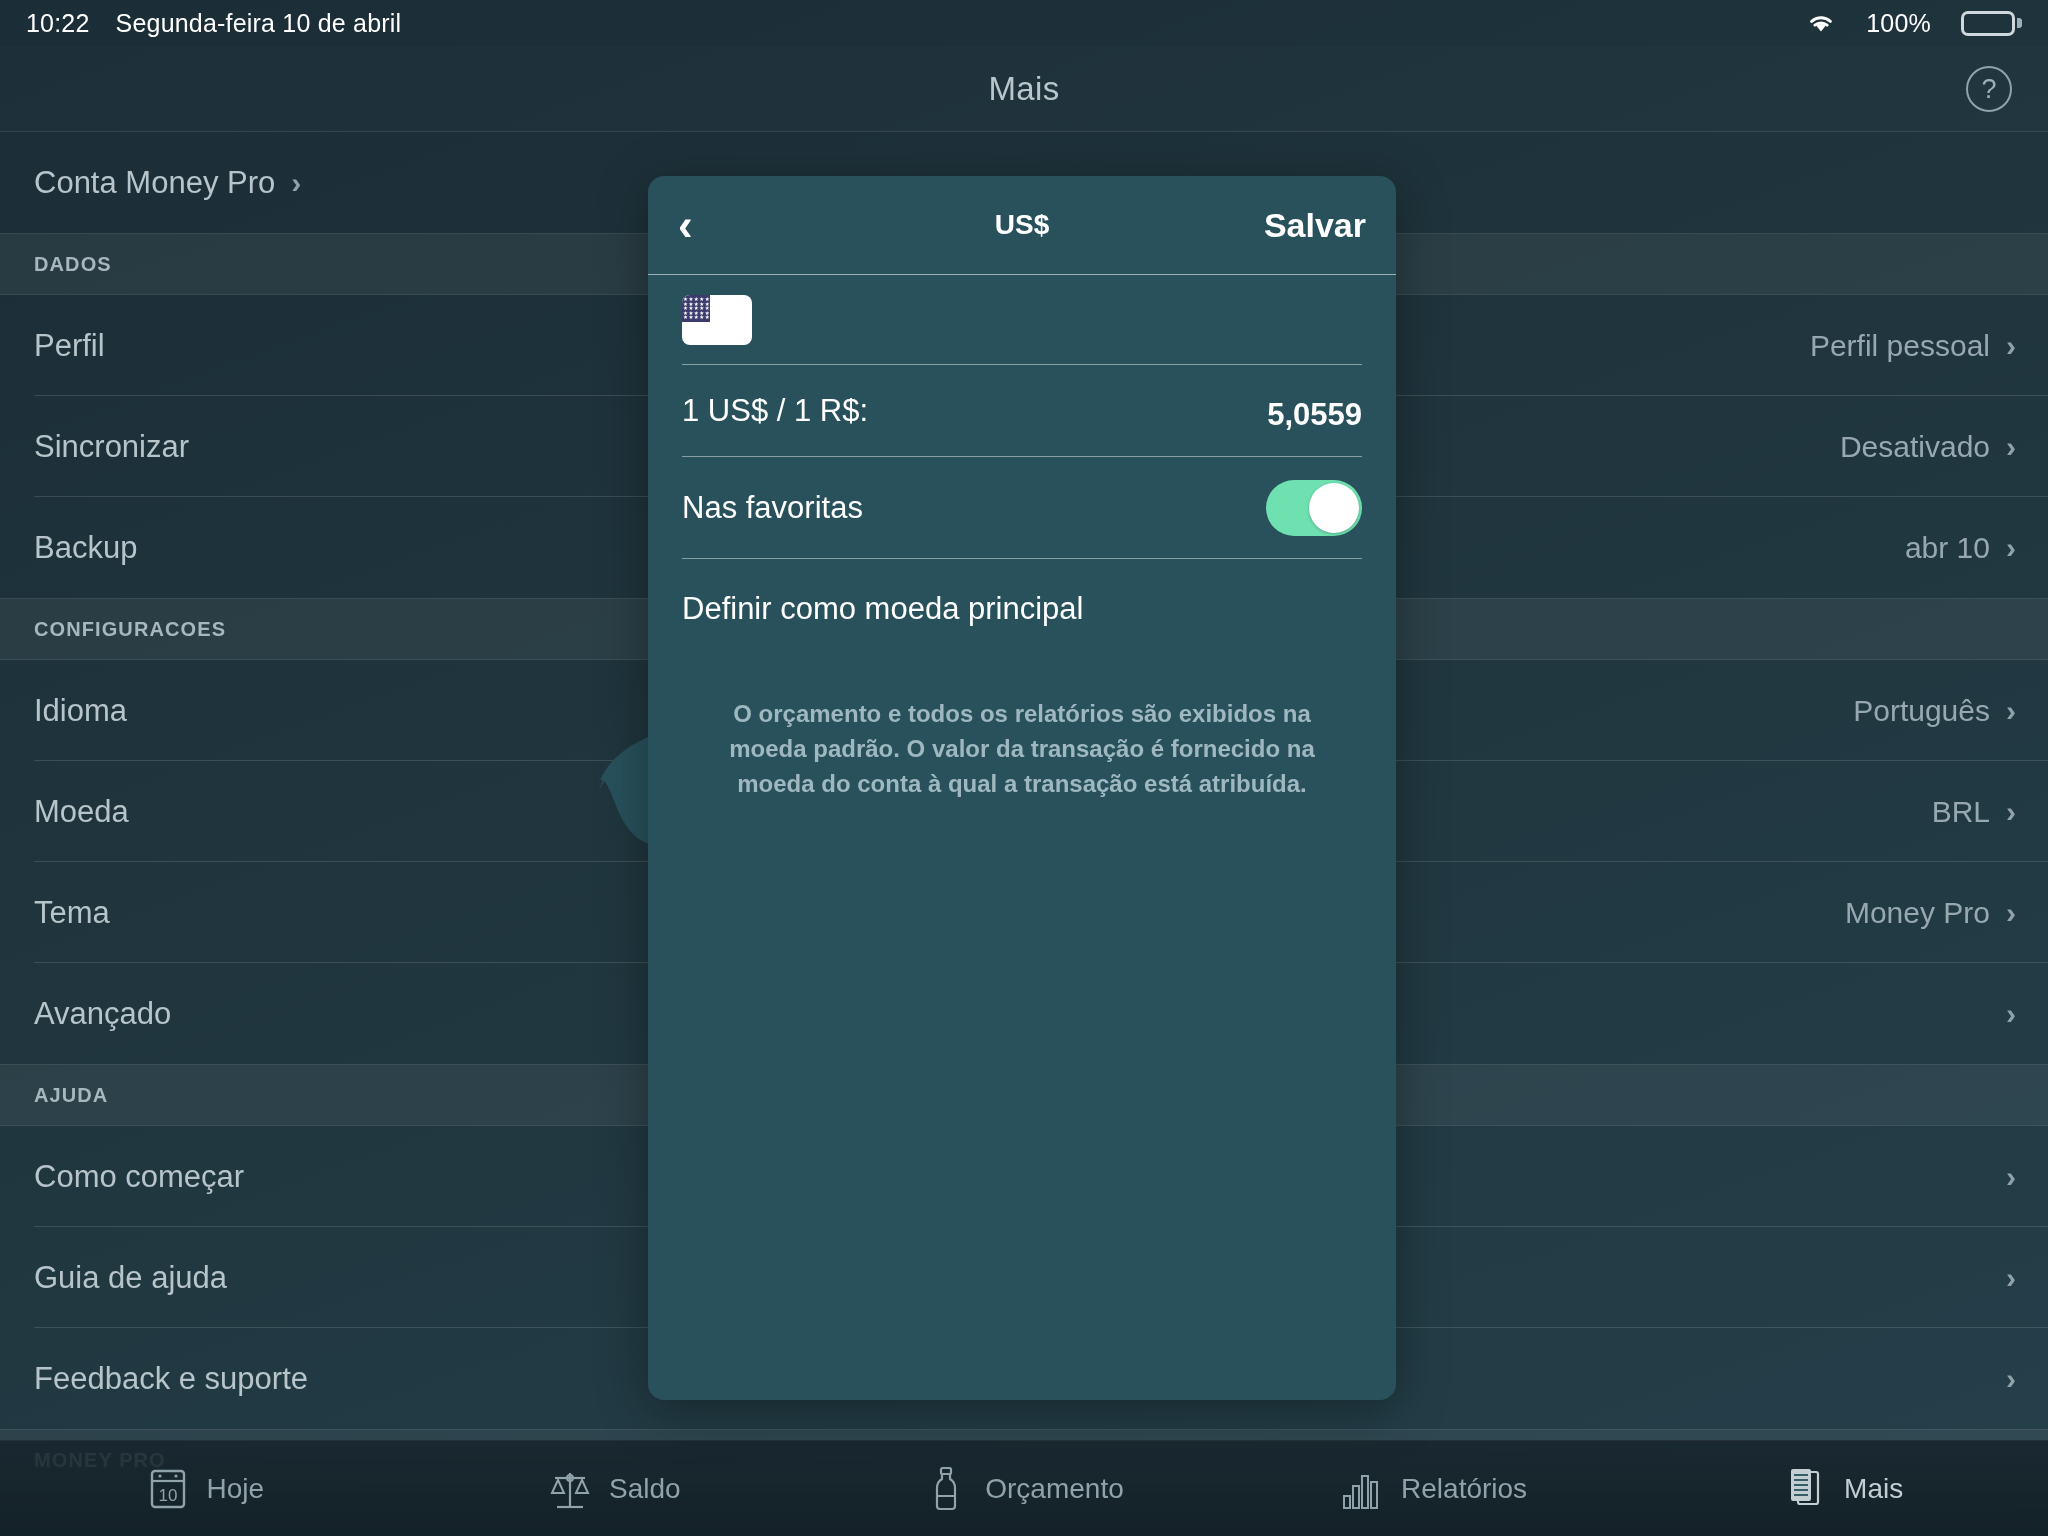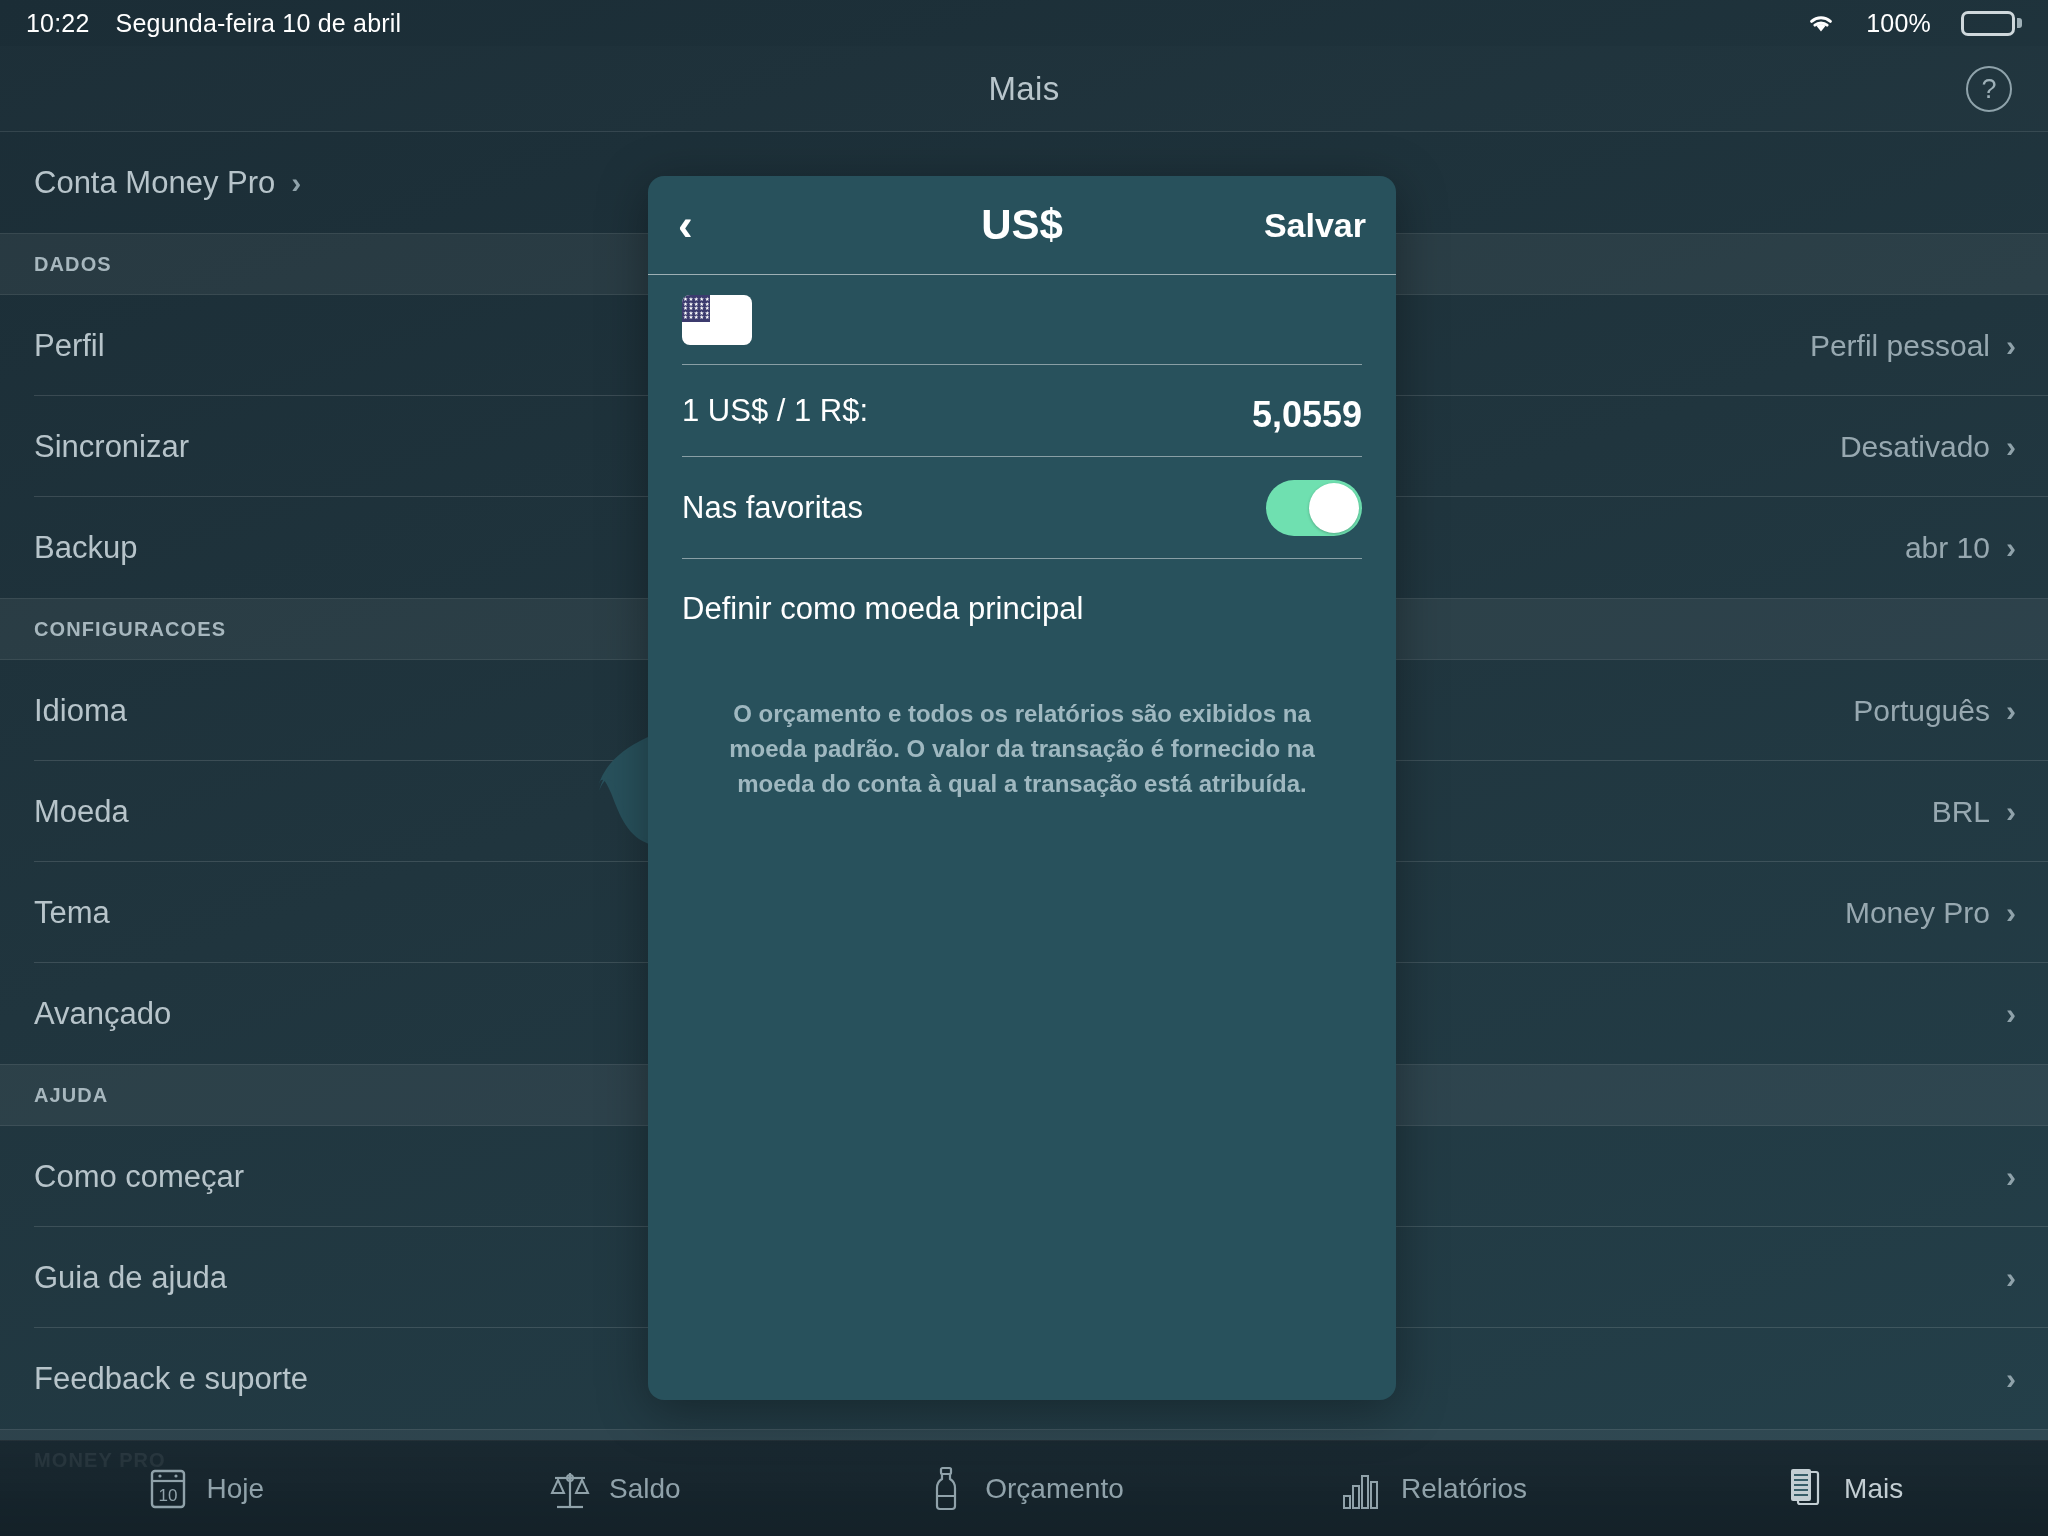--- a/index.html
+++ b/index.html
@@ -119,21 +119,21 @@
   .pop-header {
     position: relative; height: 98px;
     display: flex; align-items: center; padding: 0 30px;
   }
   .pop-back {
     font-size: 44px; line-height: 1; color: #ffffff; font-weight: 700;
     width: 46px;
   }
   .pop-title {
     position: absolute; left: 0; right: 0; text-align: center;
-    font-size: 42px; color: #ffffff; font-weight: 600; pointer-events: none;
+    font-size: 28px; color: #ffffff; font-weight: 600; pointer-events: none;
   }
   .pop-save {
     margin-left: auto; font-size: 34px; color: #ffffff; font-weight: 600;
     position: relative; z-index: 2;
   }
   .pop-hdr-line { height: 1px; background: rgba(255,255,255,0.55); }
 
   .pop-row { position: relative; padding: 0 34px; }
   .pop-row .pop-hairline {
     position: absolute; left: 34px; right: 34px; bottom: 0; height: 1px;
@@ -155,21 +155,21 @@
     font-size: 5.5px; line-height: 4.6px; color: #fff; letter-spacing: .5px;
     padding: 2px 1px; overflow: hidden; text-align: center; word-spacing: 0;
   }
 
   .name-block { height: 120px; display: flex; flex-direction: column; justify-content: center; }
   .name-label { font-size: 23px; color: #8fadb6; margin-bottom: 7px; }
   .name-value { font-size: 32px; color: #ffffff; }
 
   .rate-row { height: 92px; display: flex; align-items: center; }
   .rate-label { font-size: 31px; color: #ffffff; }
-  .rate-value { margin-left: auto; font-size: 36px; color: #ffffff; font-weight: 700; margin-top: 7px; }
+  .rate-value { margin-left: auto; font-size: 31px; color: #ffffff; font-weight: 700; margin-top: 7px; }
 
   .fav-row { height: 102px; display: flex; align-items: center; }
   .fav-label { font-size: 31px; color: #ffffff; }
   .toggle {
     margin-left: auto; width: 96px; height: 56px; border-radius: 28px;
     background: #6fe0b0; position: relative;
   }
   .toggle .knob {
     position: absolute; right: 3px; top: 3px; width: 50px; height: 50px;
     border-radius: 50%; background: #ffffff; box-shadow: 0 1px 3px rgba(0,0,0,.25);

